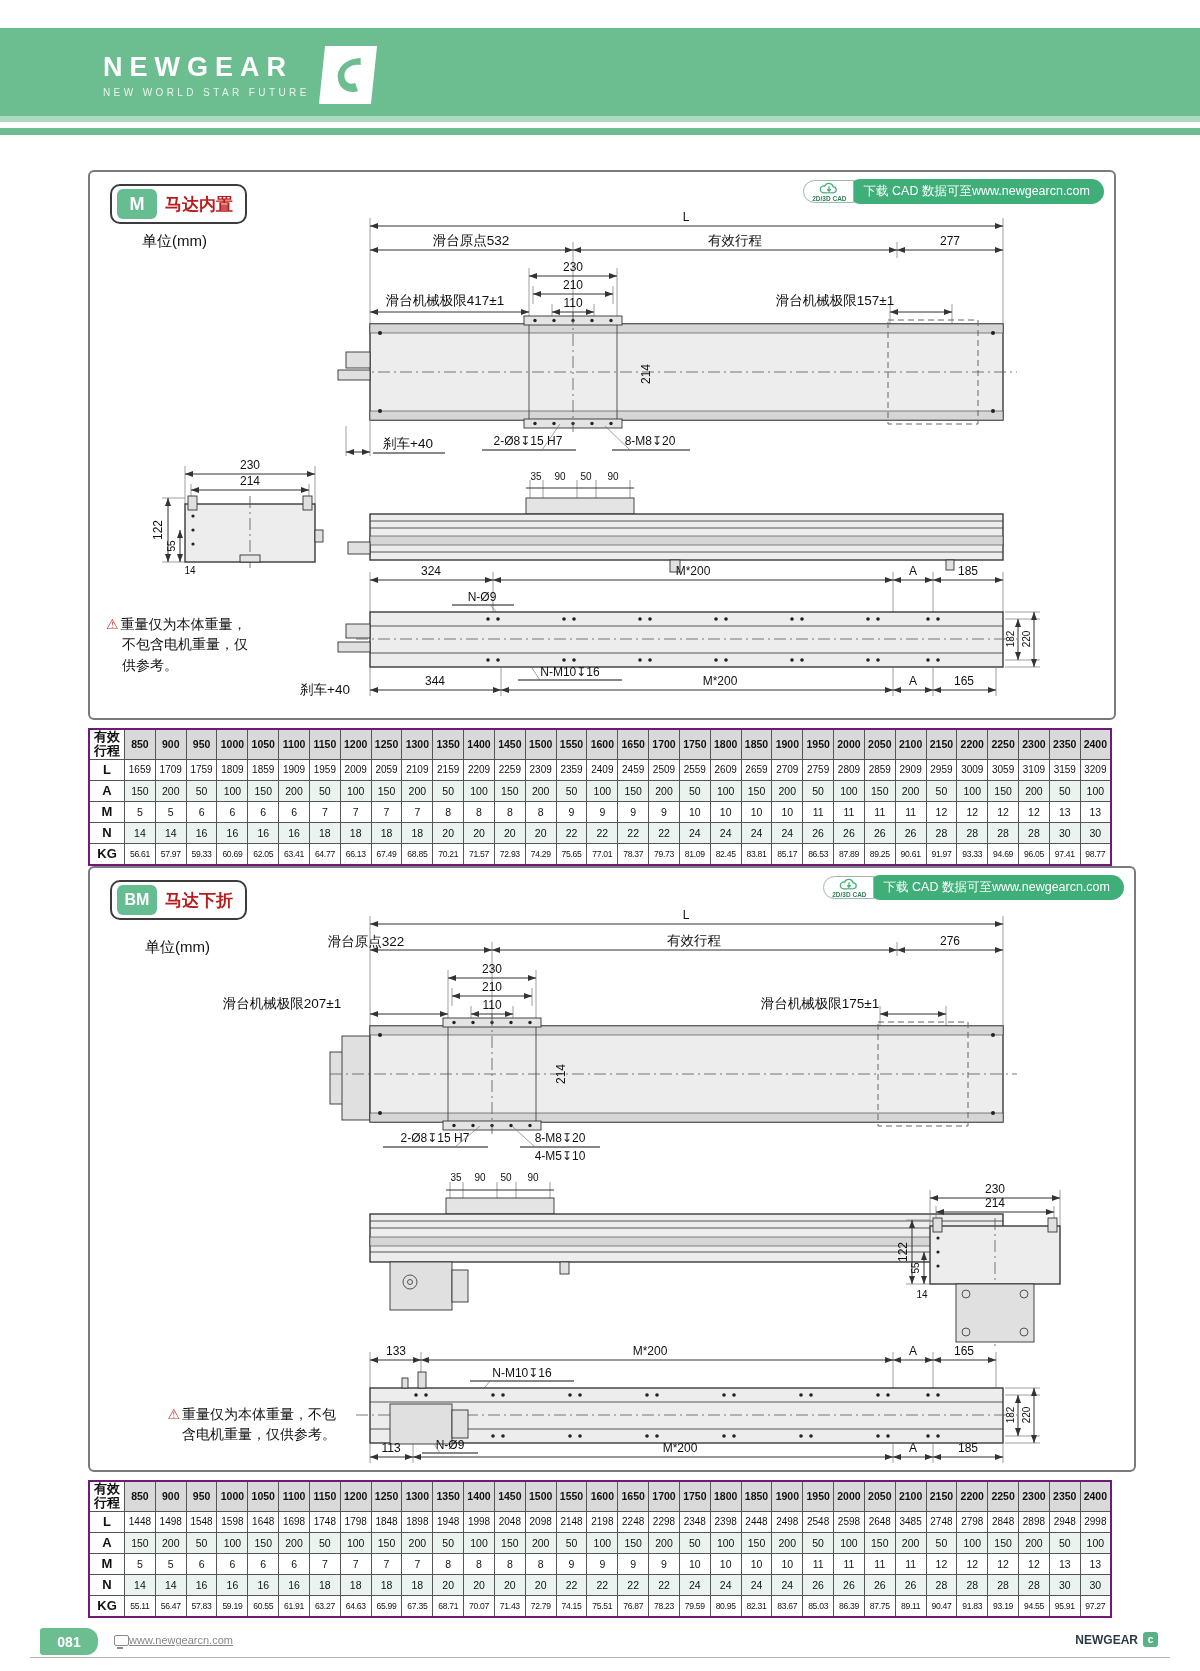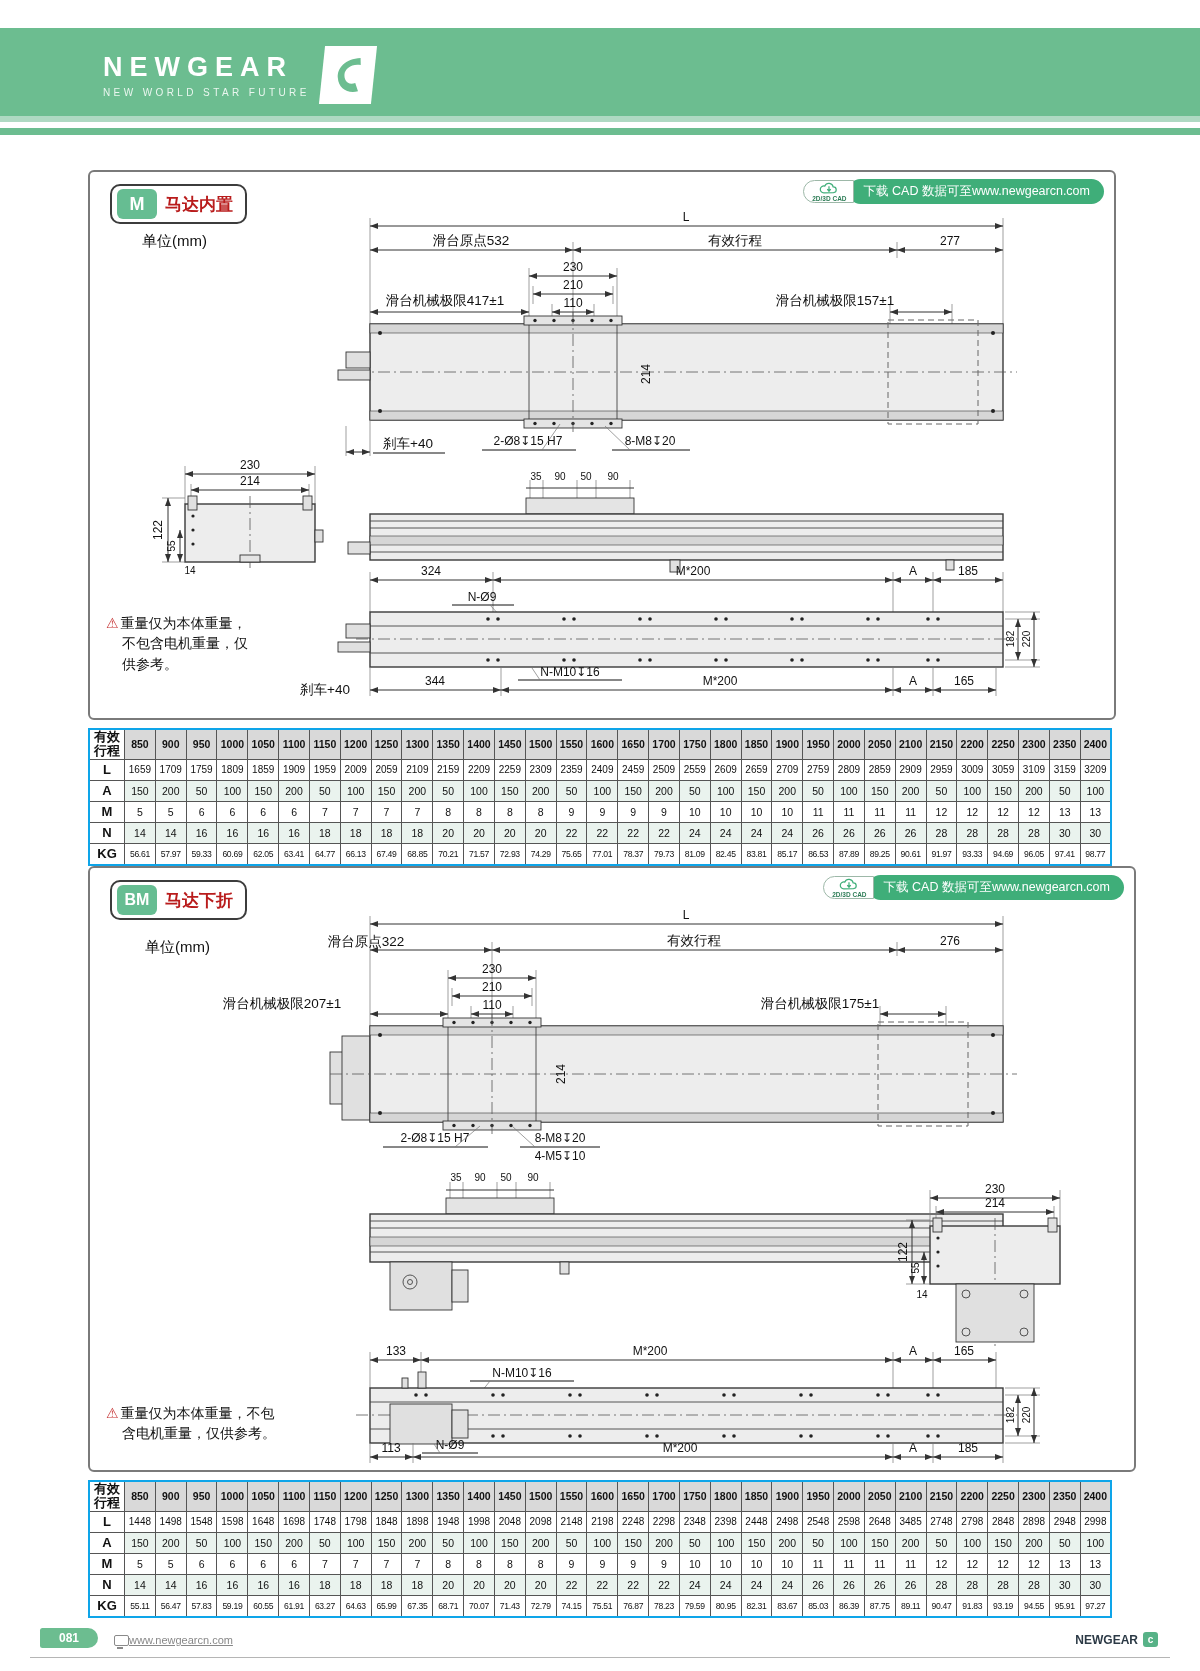--- a/index.html
+++ b/index.html
@@ -18,21 +18,21 @@
   
   .sec{position:absolute;left:88px;width:1024px;border:2px solid #7a7a7a;border-radius:6px;background:#fff;}
   .badge{position:absolute;left:20px;top:12px;display:flex;align-items:center;gap:8px;border:2px solid #3c3c3c;border-radius:10px;background:#fff;padding:3px 12px 3px 5px;}
   .badge-letter{display:inline-flex;align-items:center;justify-content:center;min-width:32px;height:30px;padding:0 4px;background:#66bd92;color:#fff;font-weight:bold;font-size:18px;border-radius:6px;}
   .badge-title{font-weight:bold;font-size:17px;color:#b91c1c;}
   .unit{position:absolute;font-size:15px;color:#111;}
   .cadbtn{position:absolute;right:10px;top:7px;display:flex;align-items:center;cursor:pointer;}
   .cad-cloud{display:flex;flex-direction:column;align-items:center;background:#fff;border:1.5px solid #9db8a8;border-radius:12px 0 0 12px;padding:1px 6px 0 8px;margin-right:-6px;z-index:2;}
   .cad-small{font-size:6.5px;font-weight:bold;color:#2e7d57;letter-spacing:0px;}
   .cad-pill{background:#3fae79;color:#fff;font-size:12.5px;border-radius:13px;padding:4px 14px 4px 16px;white-space:nowrap;}
-  .note{position:absolute;font-size:14px;color:#111;line-height:1.45;font-family:Liberation Serif, serif;}
+  .note{position:absolute;font-size:14px;color:#111;line-height:1.45;}
   .warn{color:#c43030;font-size:14px;margin-right:2px;}
 
   
   svg.draw{position:absolute;left:0;overflow:visible;}
   .dl{stroke:#333;stroke-width:1;}
   .d1{marker-start:url(#m-as);marker-end:url(#m-ae);}
   .ex{stroke:#777;stroke-width:0.7;}
   .body{fill:#ededed;stroke:#3a3a3a;stroke-width:1.4;}
   .bandr{fill:#d6d6d6;stroke:#3a3a3a;stroke-width:0.6;}
   .plate{fill:#e4e4e4;stroke:#333;stroke-width:0.9;}
@@ -40,31 +40,31 @@
   .edge{stroke:#444;stroke-width:0.9;fill:none;}
   .dash{stroke:#555;stroke-width:0.8;stroke-dasharray:12 4 2 4;fill:none;}
   .ghost{fill:none;stroke:#666;stroke-width:1;stroke-dasharray:6 4;}
   .dot circle{fill:#222;}
   .dt{font-size:12px;fill:#111;text-anchor:middle;}
   .dt10{font-size:10px;fill:#111;text-anchor:middle;}
   .ct{font-size:13.5px;fill:#111;text-anchor:middle;}
   .ul{stroke:#111;stroke-width:1;}
 
   
-  table.spec{position:absolute;left:88px;width:1024px;border-collapse:collapse;table-layout:fixed;border:2px solid #0ea5e9;background:#fff;}
+  table.spec{position:absolute;left:88px;width:1024px;border-collapse:collapse;table-layout:fixed;border:2px solid #701a75;background:#fff;}
   table.spec th,table.spec td{border:1px solid #555;text-align:center;padding:0;height:20px;font-size:10.5px;color:#111;overflow:hidden;white-space:nowrap;}
   table.spec th.lbl{width:34px;font-size:13px;font-weight:bold;background:#fff;}
   tr.rh td{background:#d9d9d9;font-weight:bold;}
   tr.rh th{font-size:8px;line-height:1.1;font-weight:bold;background:#d9d9d9;}
   tr.ra td,tr.rn td{background:#eaf3ee;}
   tr.rl td{font-size:10px;}
   tr.rkg td{font-size:8.6px;letter-spacing:-0.3px;}
 
   
-  .page-badge{position:absolute;left:40px;top:1628px;width:58px;height:20px;background:#6cbd90;color:#fff;font-weight:bold;font-size:12px;display:flex;align-items:center;justify-content:center;border-radius:3px 12px 12px 3px;}
+  .page-badge{position:absolute;left:40px;top:1628px;width:58px;height:27px;background:#6cbd90;color:#fff;font-weight:bold;font-size:14px;display:flex;align-items:center;justify-content:center;border-radius:3px 12px 12px 3px;}
   .site{position:absolute;left:114px;top:1634px;display:flex;align-items:center;gap:0;font-size:11px;color:#888;}
   .site a{color:#888;text-decoration:underline;}
   .mon{display:inline-block;width:13px;height:9px;border:1.5px solid #8a8a8a;border-radius:2px;position:relative;}
   .mon:after{content:"";position:absolute;left:2px;bottom:-4px;width:6px;height:2px;background:#8a8a8a;}
   .foot-line{position:absolute;left:30px;top:1657px;width:1140px;height:1px;background:#b5b5b5;}
   .foot-brand{position:absolute;right:42px;top:1632px;display:flex;align-items:center;gap:5px;font-weight:bold;font-size:12px;color:#2c3a46;}
   .foot-logo{display:inline-flex;align-items:center;justify-content:center;width:15px;height:15px;background:#57b287;color:#fff;border-radius:3px;font-size:10px;font-weight:bold;}
 </style>
 </head>
 <body>
@@ -799,21 +799,21 @@
         <text class="dt" x="360" y="541">N-Ø9</text>
         <line class="ul" x1="332" y1="545" x2="388" y2="545"></line>
         <line class="ex" x1="350" y1="545" x2="344" y2="536"></line>
         <line class="dl d1" x1="803" y1="549" x2="843" y2="549"></line>
         <text class="dt" x="823" y="544">A</text>
         <line class="dl d1" x1="843" y1="549" x2="913" y2="549"></line>
         <text class="dt" x="878" y="544">185</text>
       </g>
     </svg>
 
-    <div class="note" style="left:16px;top:536px;width:230px;">
+    <div class="note" style="left:16px;top:536px;width:230px;text-align:right;">
       <div><span class="warn">⚠</span><span>重量仅为本体重量，不包</span></div>
       <div style="padding-left:16px;">含电机重量，仅供参考。</div>
     </div>
   </div>
 
   <table class="spec" style="top:1480px;">
       <tbody>
         <tr class="rh">
           <th class="lbl">有效<br>行程</th>
           <td>850</td>

